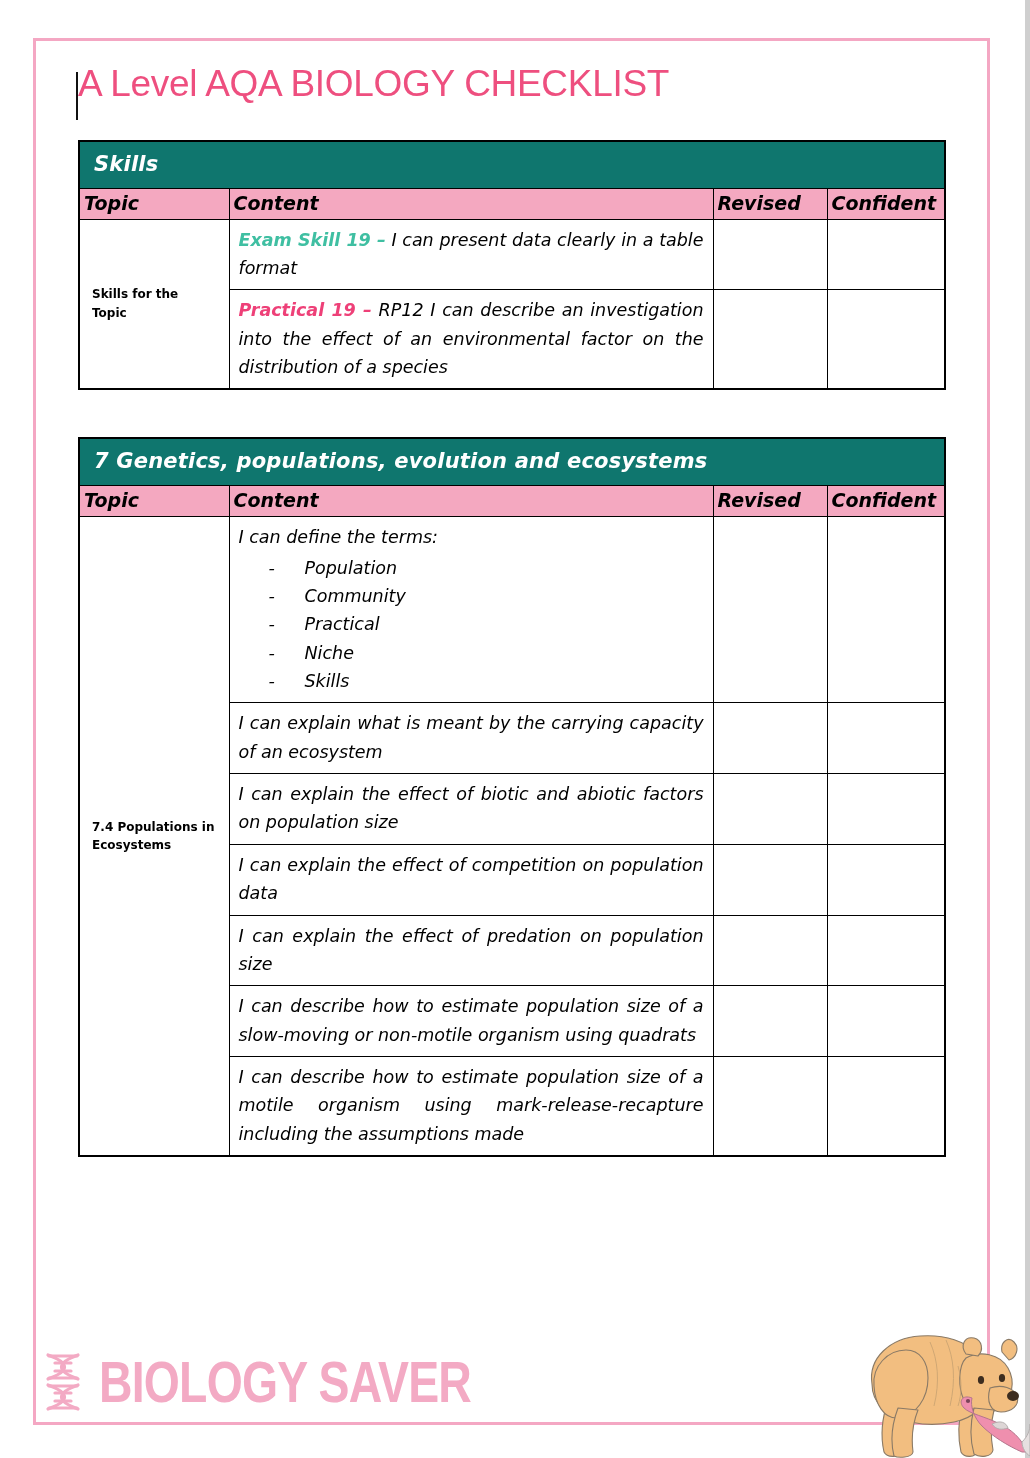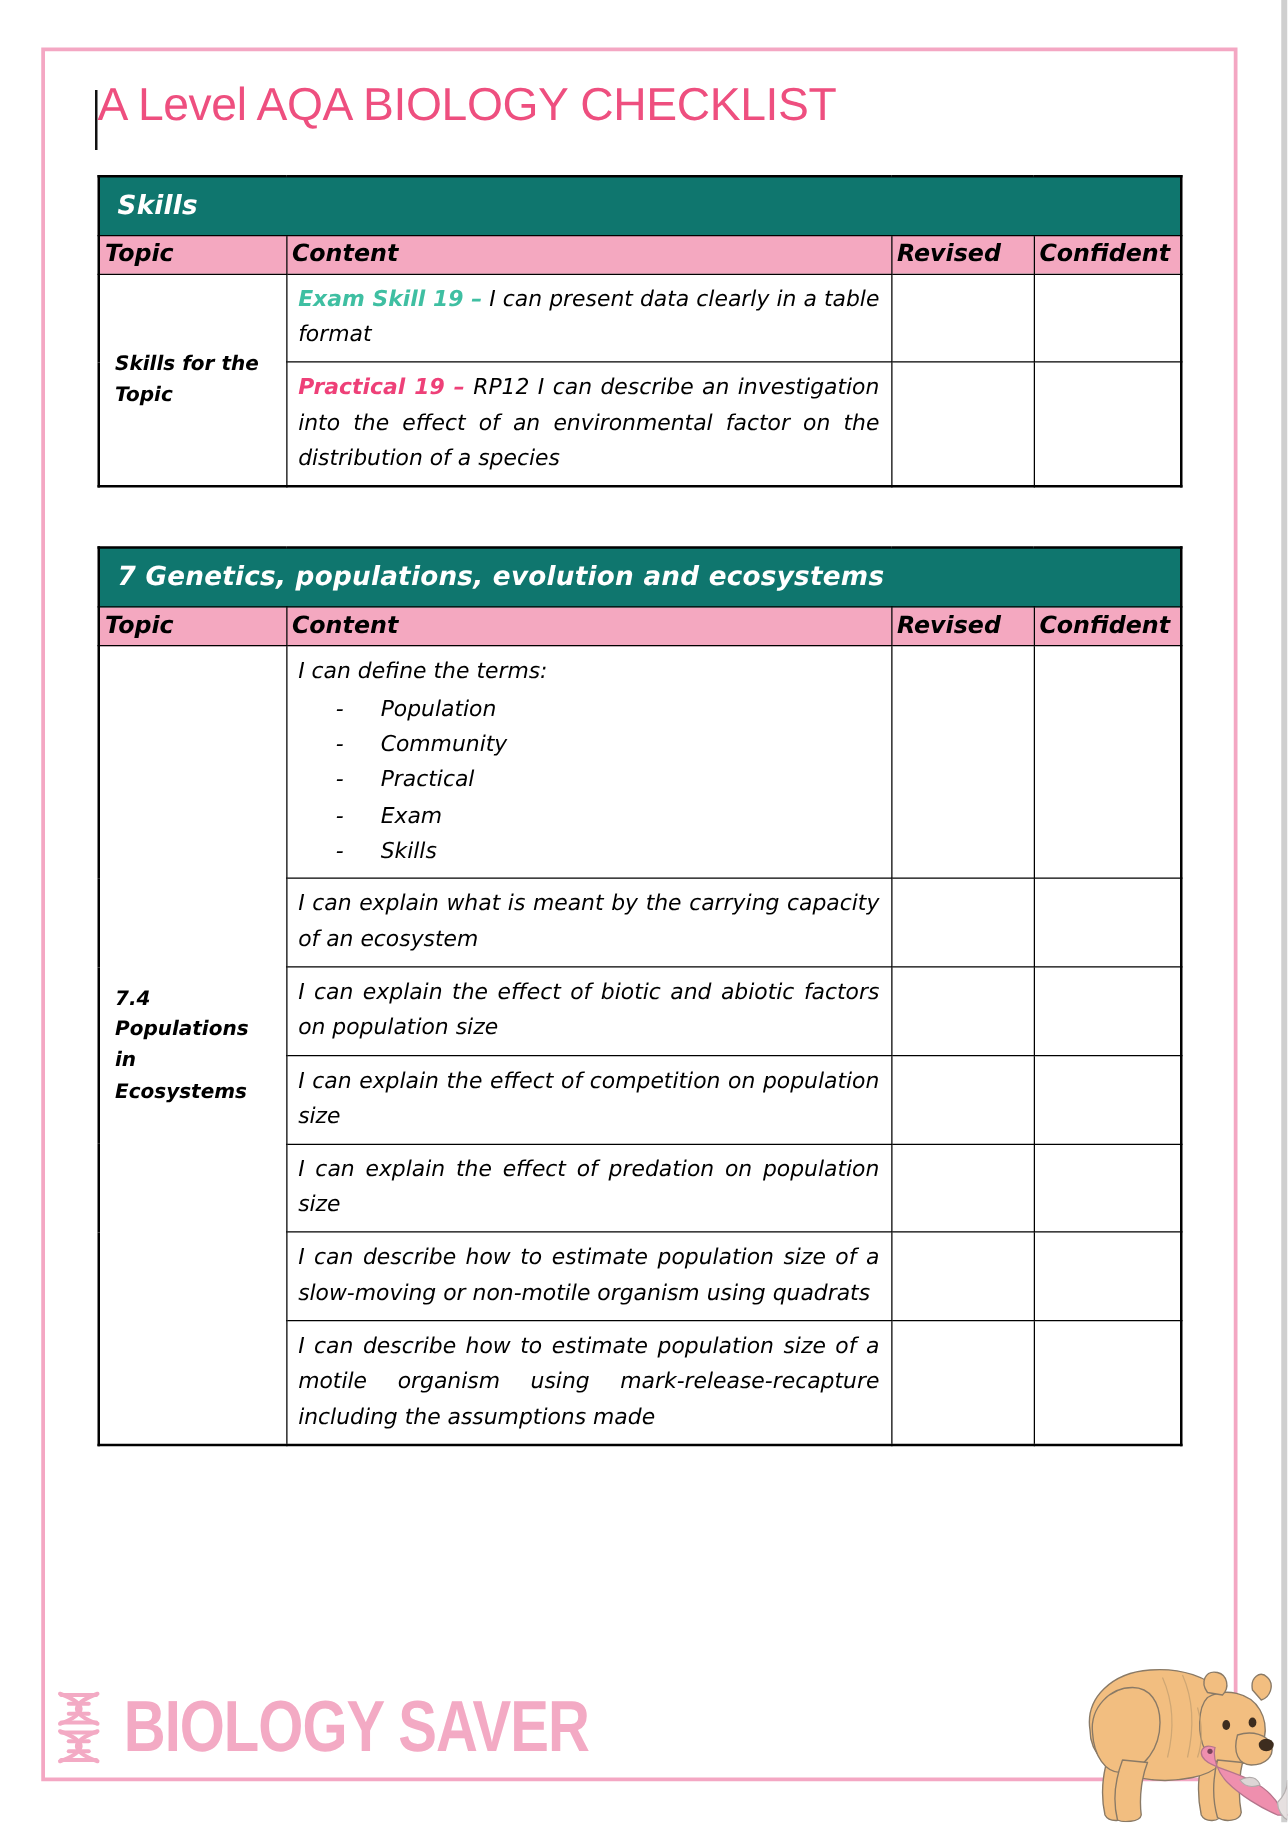--- a/index.html
+++ b/index.html
@@ -111,22 +111,21 @@
     font-size: 19px;
     text-align: left;
     padding: 3px 4px 5px 4px !important;
     height: 30px;
     vertical-align: middle !important;
   }
 
   .topic-cell {
     font-family: "DejaVu Sans", sans-serif;
     font-weight: 700;
-    font-style: italic;
-    font-size: 16px;
+    font-size: 12px;
     color: #000;
     padding: 10px 12px !important;
     line-height: 1.55;
     vertical-align: middle !important;
   }
 
   .content-cell {
     font-family: "DejaVu Sans", sans-serif;
     font-style: italic;
     font-weight: 400;
@@ -268,42 +267,42 @@
       <tr>
         <td class="topic-cell" rowspan="7">
           <span style="white-space:pre-line">7.4 Populations in Ecosystems</span>
         </td>
         <td class="content-cell">
           <span>I can define the terms:</span>
           <ul class="term-list">
             <li>Population</li>
             <li>Community</li>
             <li>Practical</li>
-            <li>Exam</li>
+            <li>Niche</li>
             <li>Skills</li>
           </ul>
         </td>
         <td class="tick-cell"></td>
         <td class="tick-cell"></td>
       </tr>
 
       <tr>
         <td class="content-cell">I can explain what is meant by the carrying capacity of an ecosystem</td>
         <td class="tick-cell"></td>
         <td class="tick-cell"></td>
       </tr>
 
       <tr>
         <td class="content-cell">I can explain the effect of biotic and abiotic factors on population size</td>
         <td class="tick-cell"></td>
         <td class="tick-cell"></td>
       </tr>
 
       <tr>
-        <td class="content-cell">I can explain the effect of competition on population size</td>
+        <td class="content-cell">I can explain the effect of competition on population data</td>
         <td class="tick-cell"></td>
         <td class="tick-cell"></td>
       </tr>
 
       <tr>
         <td class="content-cell">I can explain the effect of predation on population size</td>
         <td class="tick-cell"></td>
         <td class="tick-cell"></td>
       </tr>
 

